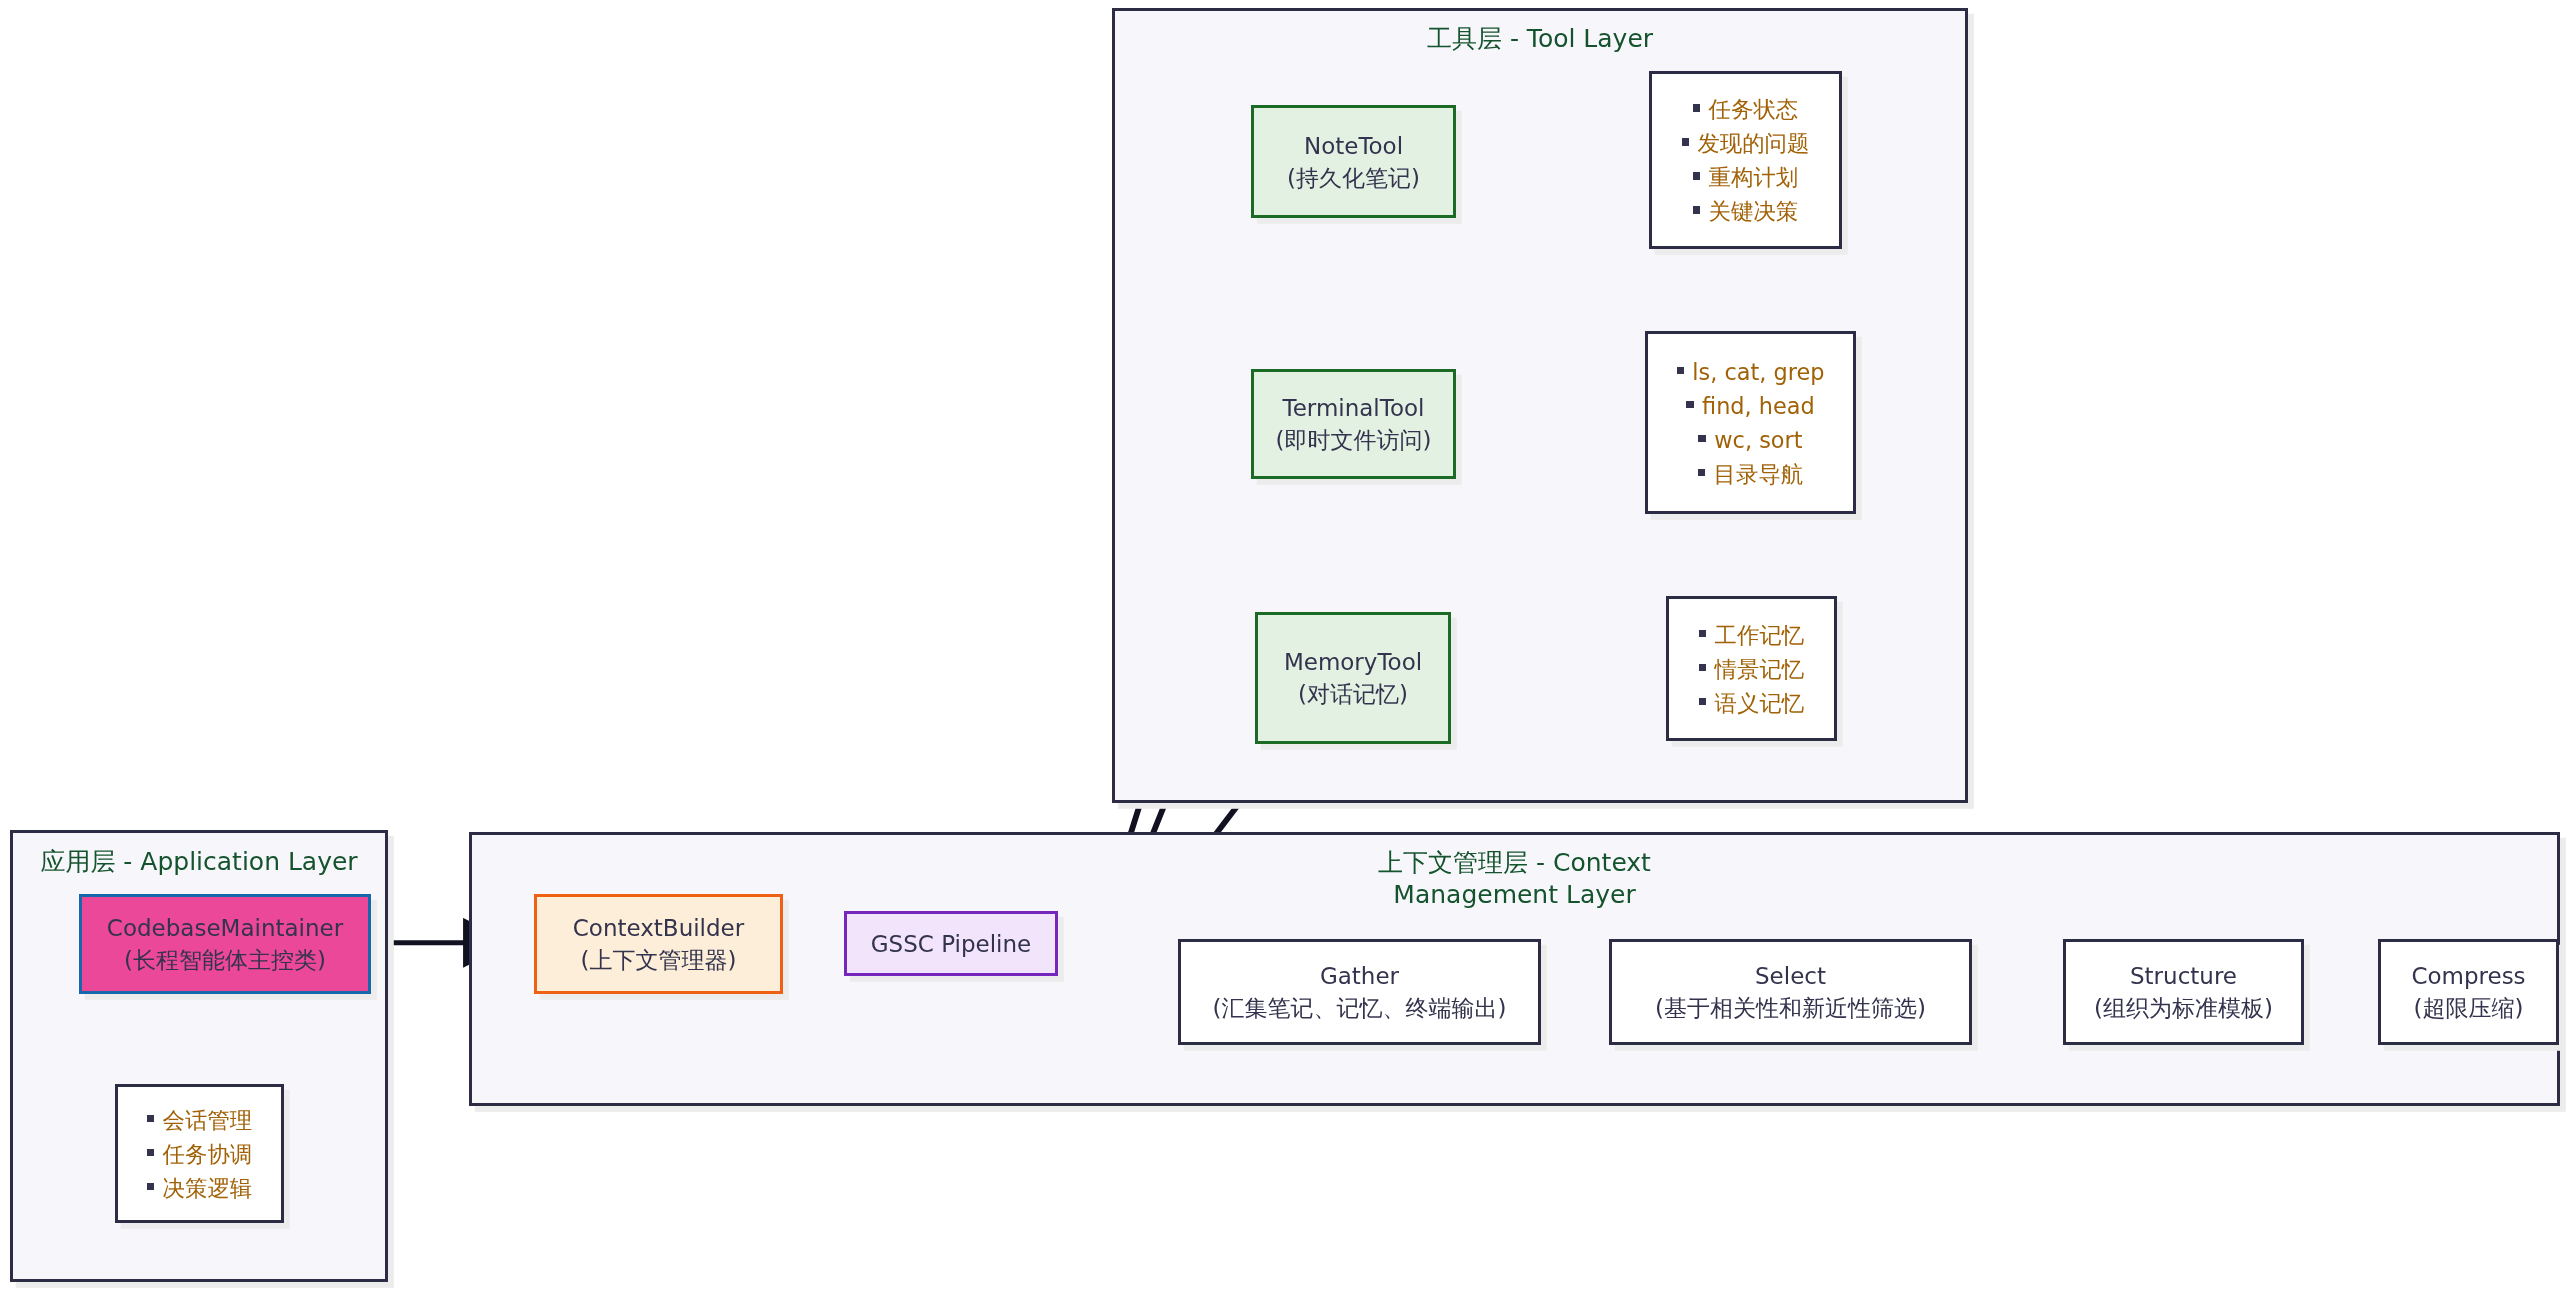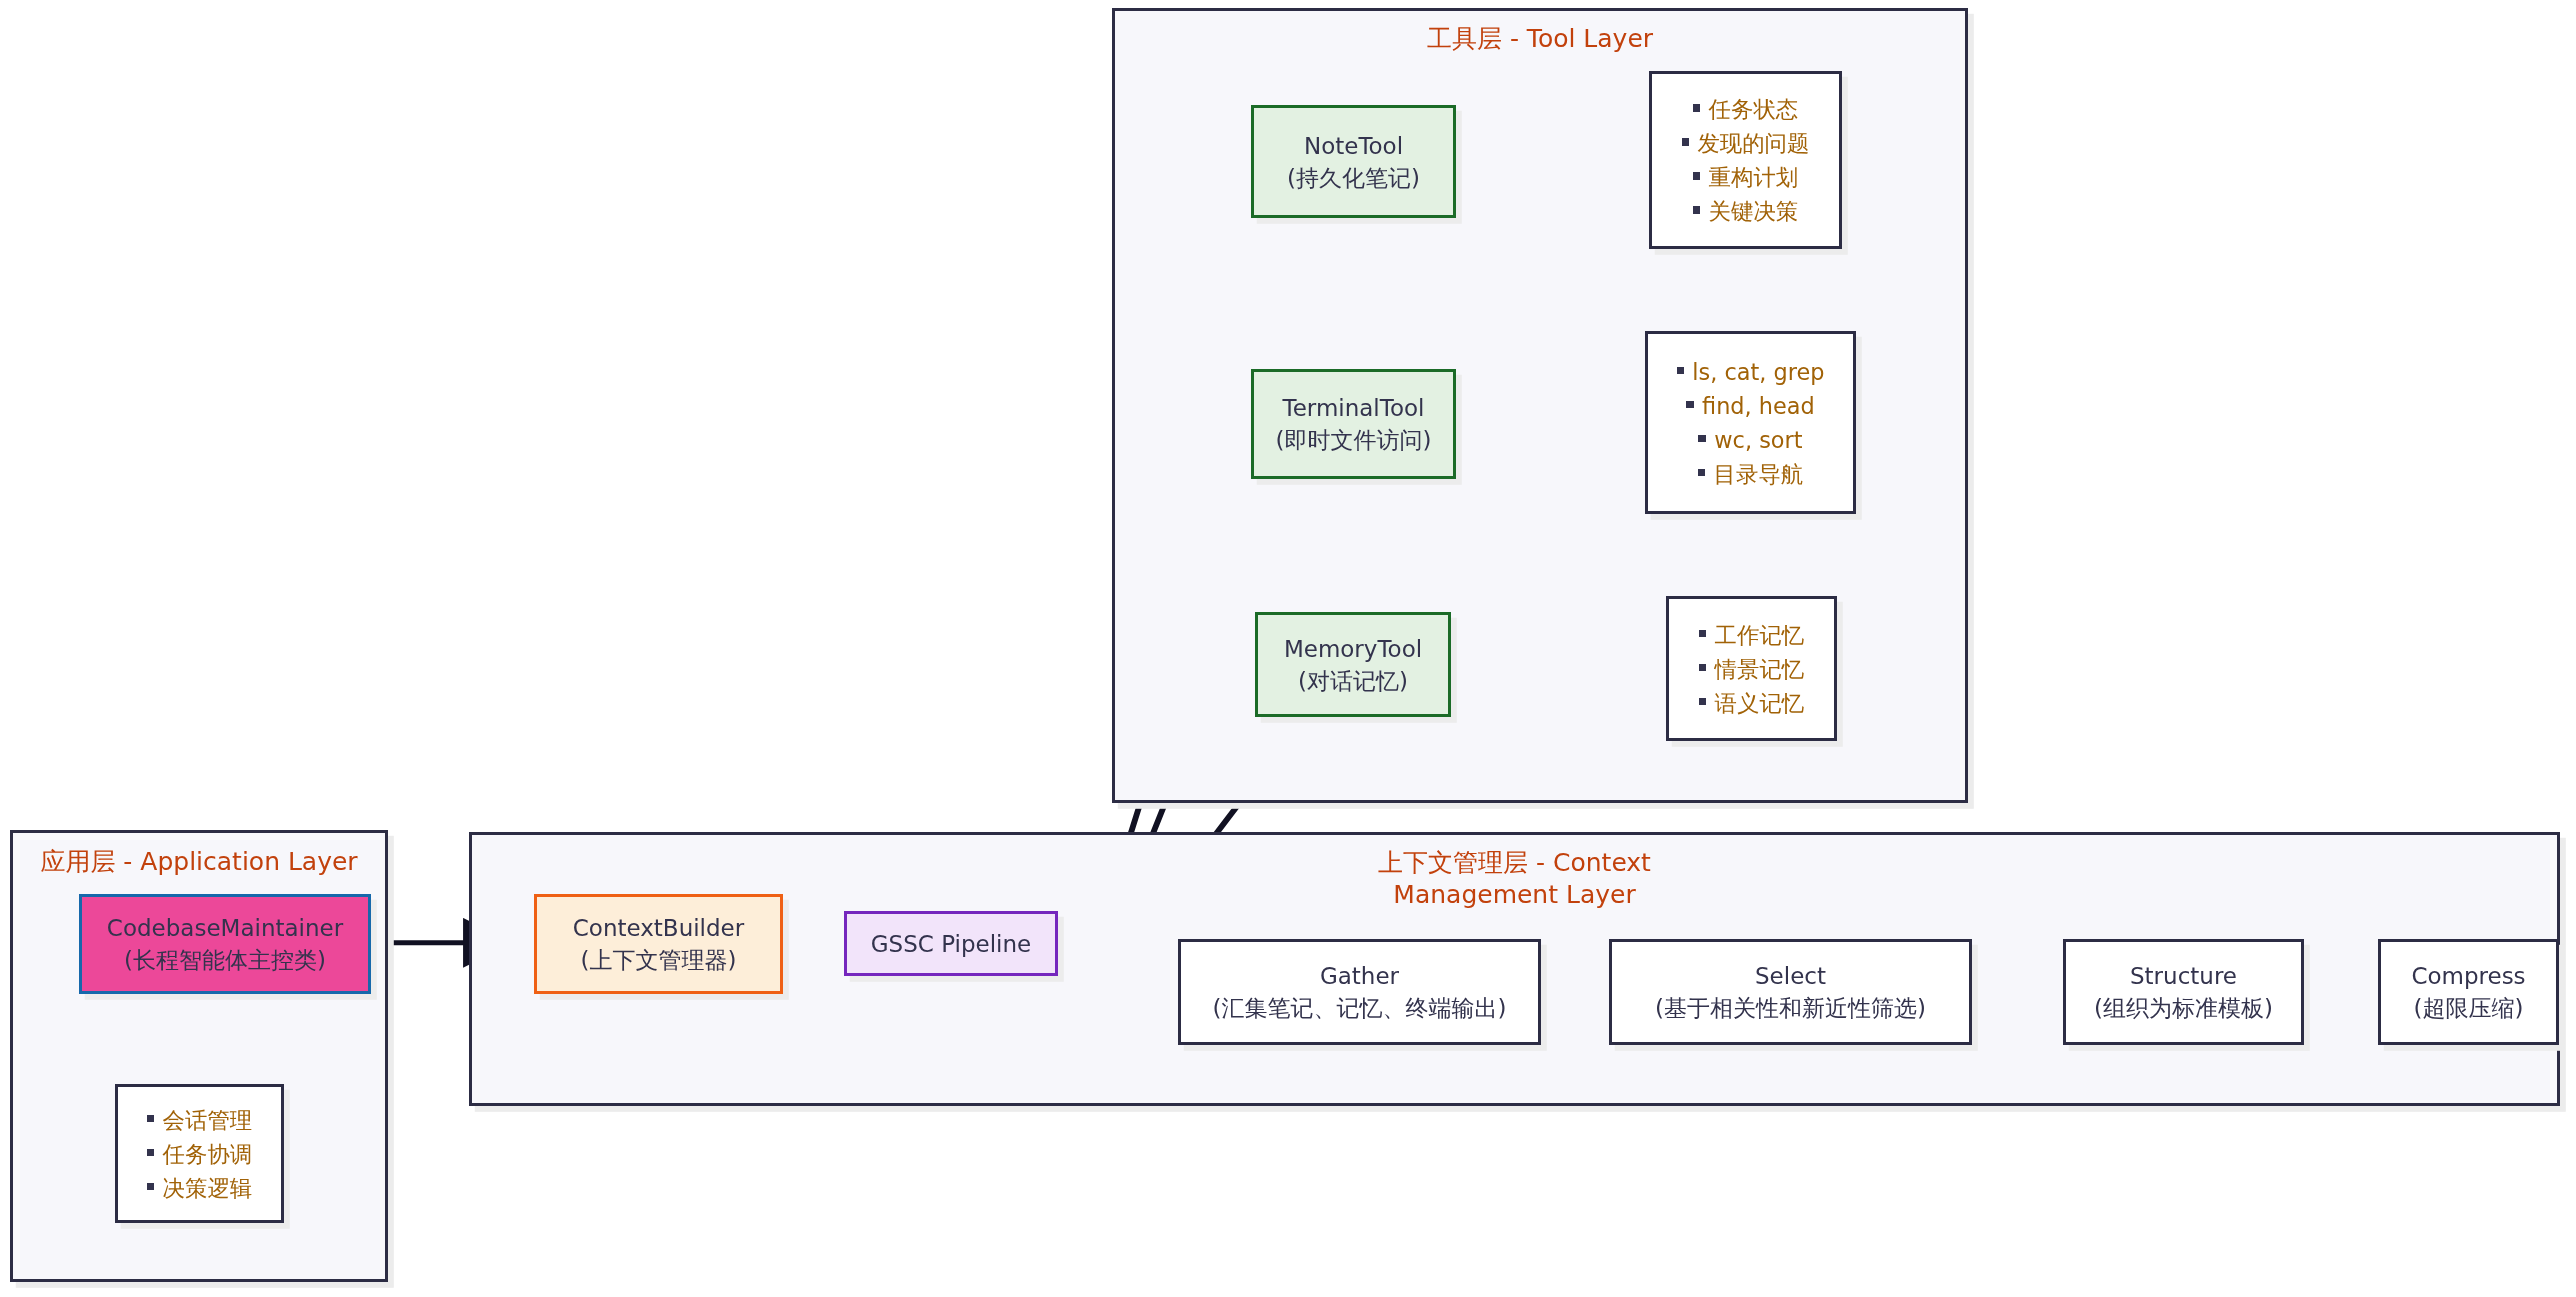--- a/index.html
+++ b/index.html
@@ -11,21 +11,21 @@
     position:absolute;
     background:#f7f7fb;
     border:3.3px solid #2c2c44;
     box-sizing:border-box;
     box-shadow:5.8px 5.8px 0 0 #ececec;
   }
   .layer-title{
     position:absolute;
     left:0;right:0;
     text-align:center;
-    color:#c2410c;
+    color:#14532d;
     font-size:25px;
     line-height:32px;
     font-weight:400;
     white-space:pre-line;
   }
 
   .node{
     position:absolute;
     box-sizing:border-box;
     display:flex;
@@ -139,21 +139,21 @@
     <span class="l2">(即时文件访问)</span>
   </div>
 
   <div class="listbox" style="left:1645px;top:331px;width:211px;height:183px;">
     <div class="li"><span class="bullet"></span><span>ls, cat, grep</span></div>
     <div class="li"><span class="bullet"></span><span>find, head</span></div>
     <div class="li"><span class="bullet"></span><span>wc, sort</span></div>
     <div class="li"><span class="bullet"></span><span>目录导航</span></div>
   </div>
 
-  <div class="node node-green" style="left:1231px;top:612px;width:196px;height:105px;">
+  <div class="node node-green" style="left:1231px;top:612px;width:196px;height:132px;">
     <span class="l1">MemoryTool</span>
     <span class="l2">(对话记忆)</span>
   </div>
 
   <div class="listbox" style="left:1666px;top:596px;width:171px;height:145px;">
     <div class="li"><span class="bullet"></span><span>工作记忆</span></div>
     <div class="li"><span class="bullet"></span><span>情景记忆</span></div>
     <div class="li"><span class="bullet"></span><span>语义记忆</span></div>
   </div>
 

